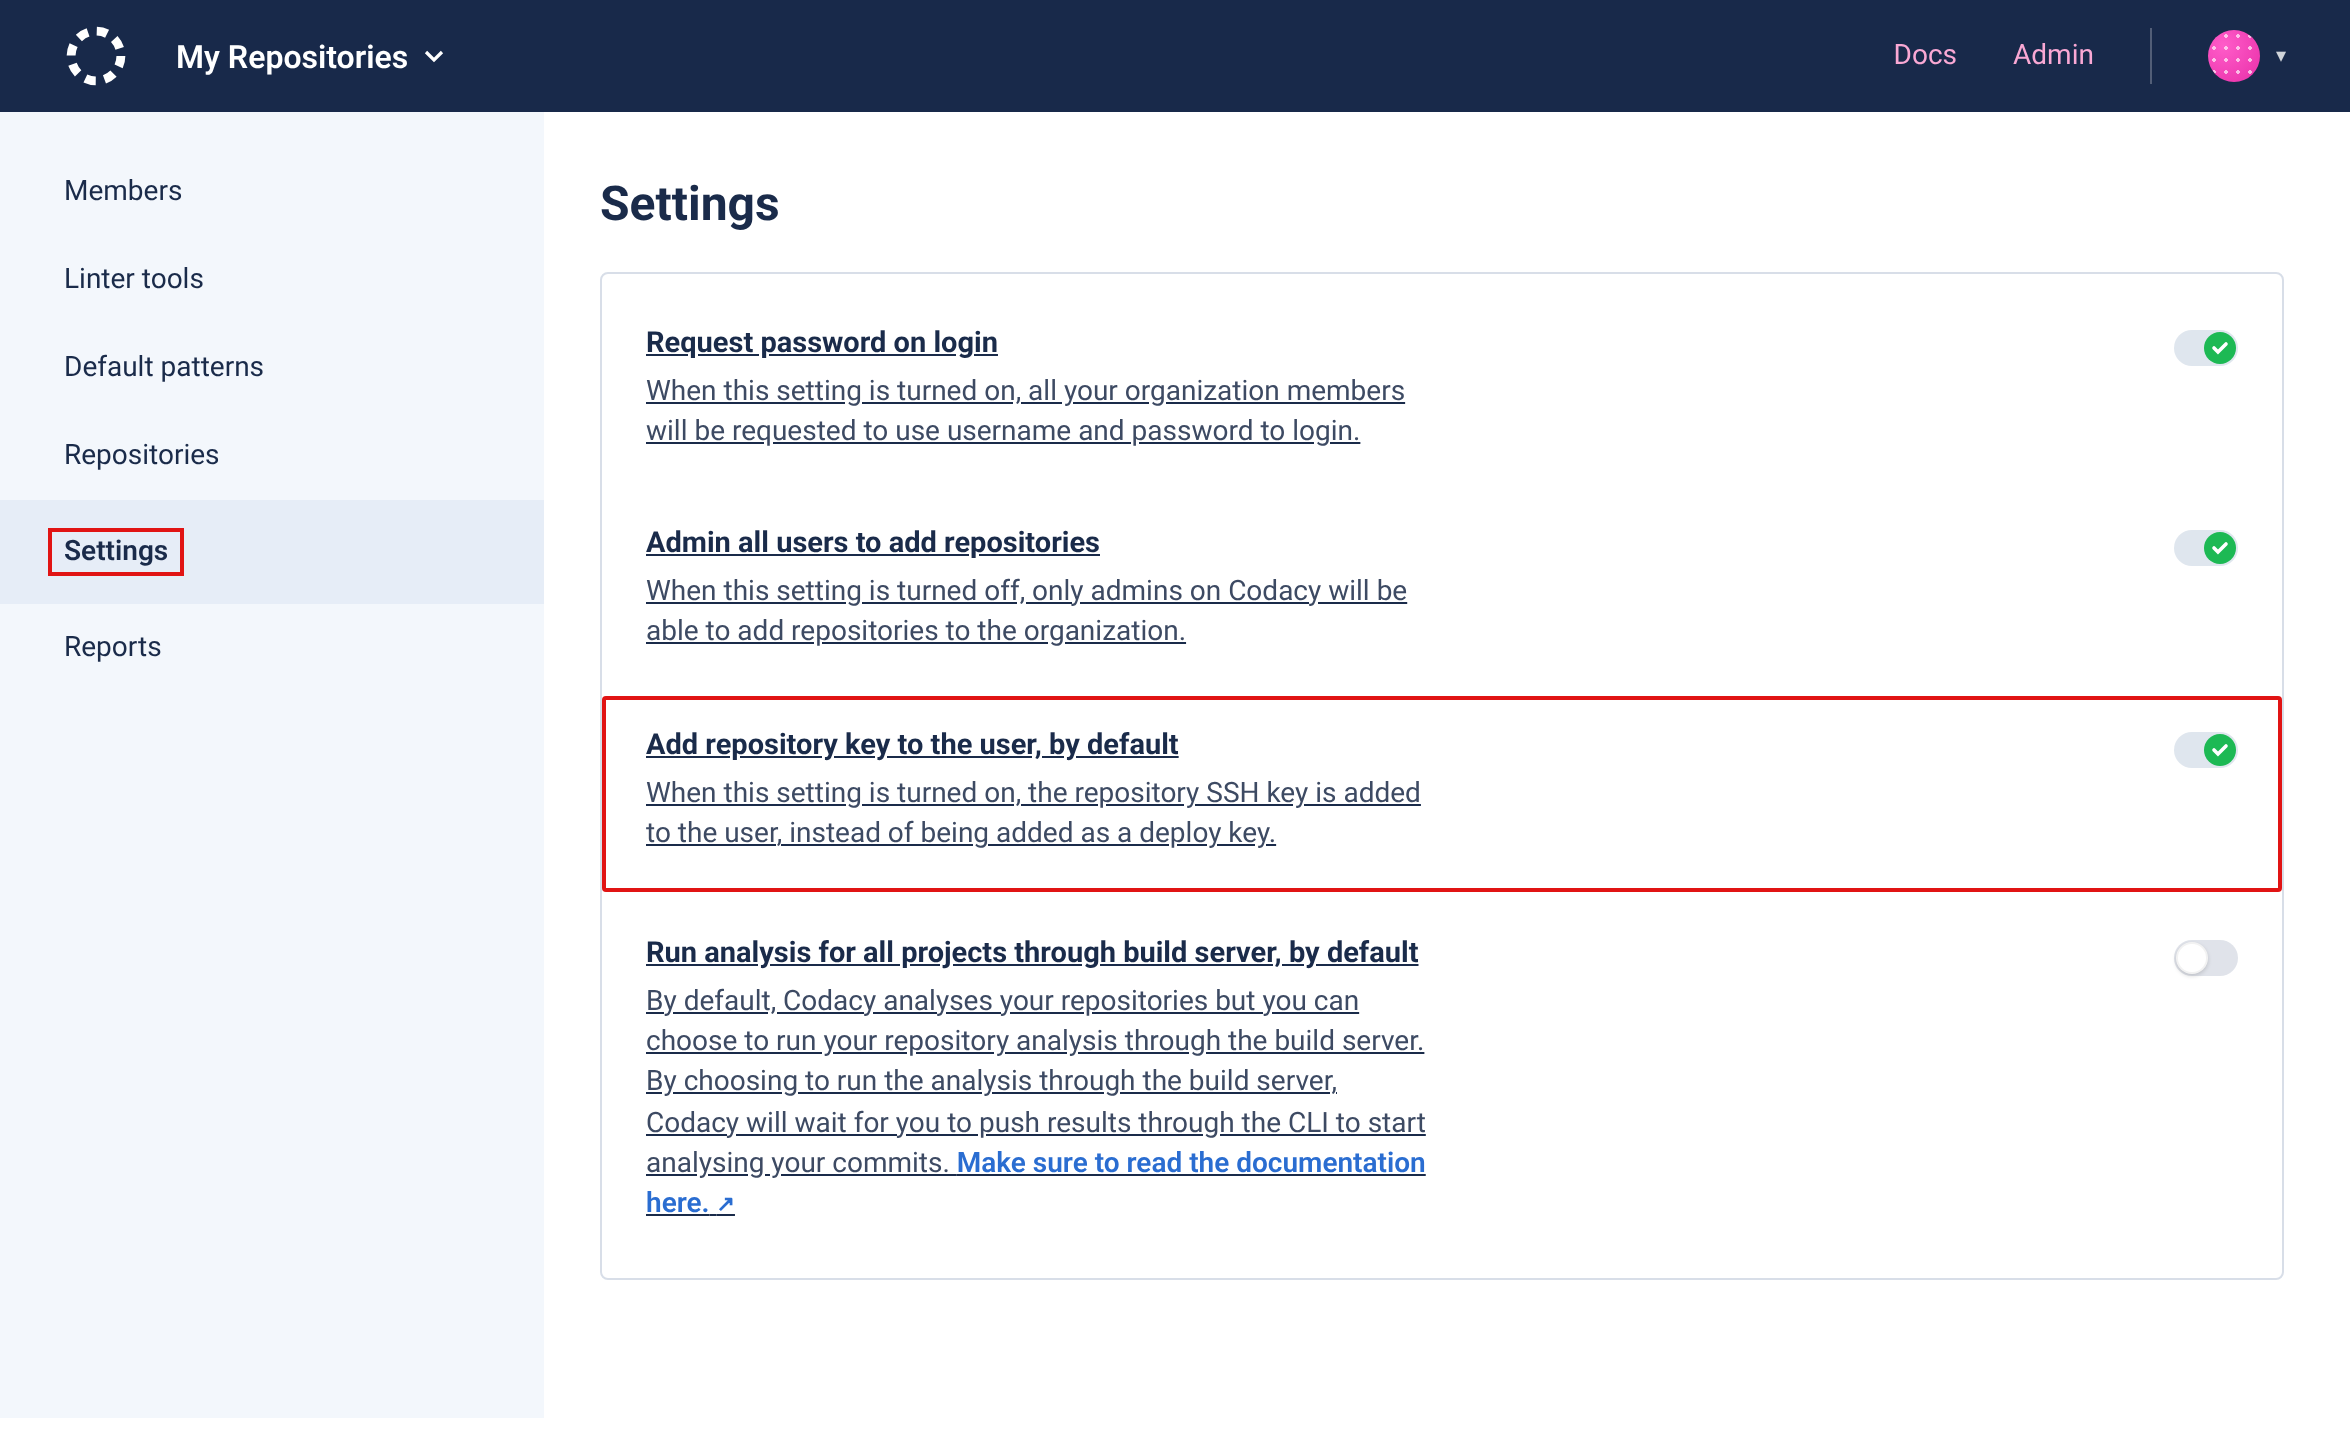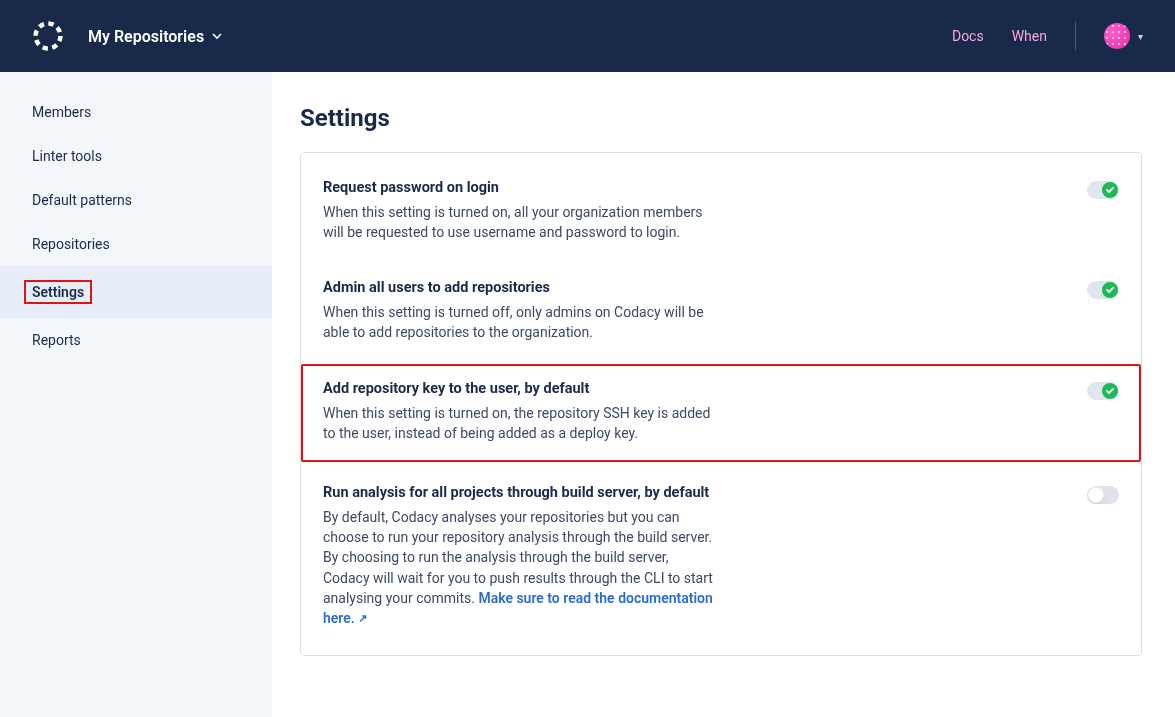--- a/index.html
+++ b/index.html
@@ -1,18 +1,18 @@
 <!DOCTYPE html>
 <html><head>
   <meta charset="utf-8">
   <style>
     * { box-sizing: border-box; margin: 0; padding: 0; }
     body { font-family: -apple-system, BlinkMacSystemFont, 'Segoe UI', Roboto, sans-serif; background: #ffffff; color: #1a2b4a; }
     
-    .topbar { background: #18294a; height: 72px; display: flex; align-items: center; padding: 0 32px; justify-content: space-between; }
+    .topbar { background: #18294a; height: 56px; display: flex; align-items: center; padding: 0 32px; justify-content: space-between; }
     .topbar-left { display: flex; align-items: center; gap: 24px; }
     .logo { width: 32px; height: 32px; }
     .topbar-title { color: #fff; font-weight: 600; font-size: 16px; display: flex; align-items: center; gap: 8px; cursor: pointer; }
     .topbar-right { display: flex; align-items: center; gap: 28px; }
     .topbar-link { color: #f9a8d4; font-size: 14px; text-decoration: none; cursor: pointer; }
     .divider { width: 1px; height: 28px; background: rgba(255,255,255,0.25); }
     .avatar { width: 26px; height: 26px; border-radius: 50%; background: radial-gradient(circle at 30% 30%, #ff5cc9, #e82fa8); position: relative; overflow: hidden; }
     .avatar::before { content: ""; position:absolute; inset:0; background-image: radial-gradient(#fff 1px, transparent 1px); background-size: 6px 6px; opacity:.65;}
     .avatar-wrap { display:flex; align-items:center; gap:8px; cursor:pointer; }
     .chev { color: #fff; opacity: .8; font-size: 10px; }
@@ -20,21 +20,21 @@
     .layout { display: flex; min-height: calc(100vh - 64px); }
     .sidebar { width: 272px; background: #f3f7fc; padding: 18px 0; }
     .side-item { padding: 14px 32px; font-size: 14px; color: #1a2b4a; cursor: pointer; }
     .side-item.active { background: #e6edf7; font-weight: 600; }
     .side-highlight { border: 2px solid #e11414; display:inline-block; padding: 2px 6px; margin-left: -8px;}
     
     .main { flex: 1; padding: 32px 28px; }
     .page-title { font-size: 24px; font-weight: 700; color: #1a2b4a; margin-bottom: 20px; }
     .card { border: 1px solid #d8dee8; border-radius: 4px; padding: 8px 0; max-width: 842px; }
     .setting { padding: 18px 22px; display: flex; align-items: flex-start; justify-content: space-between; gap: 40px;}
-    .setting-body { max-width: 390px; }
+    .setting-body { max-width: 390px; text-decoration: underline; }
     .setting.wide .setting-body { max-width: 390px; }
     .setting-title { font-weight: 700; font-size: 14.5px; color: #1a2b4a; margin-bottom: 6px; }
     .setting-desc { font-size: 14px; color: #3d4a63; line-height: 1.45; }
     .setting-link { color: #2a6dd1; font-weight: 600; text-decoration: none; cursor:pointer; }
     .ext-icon { font-size: 11px; vertical-align: middle; }
     
     .toggle { width: 32px; height: 18px; border-radius: 9px; background: #e0e3ea; position: relative; flex-shrink: 0; margin-top: 2px; cursor:pointer;}
     .toggle .knob { position:absolute; top:1px; width:16px; height:16px; border-radius:50%; background:#fff;}
     .toggle.off .knob { left: 1px; background: #fff; box-shadow: 0 0 0 1px rgba(0,0,0,.05) inset, 0 1px 2px rgba(0,0,0,.15); }
     .toggle.on .knob { right: 1px; background: #1db954; display:flex; align-items:center; justify-content:center;}
@@ -53,21 +53,21 @@
     </svg>
     <div class="topbar-title">
       <span>My Repositories</span>
       <svg width="10" height="10" viewBox="0 0 10 10">
           <path d="M1 3 L5 7 L9 3" stroke="#fff" stroke-width="1.6" fill="none"></path>
         </svg>
     </div>
   </div>
   <div class="topbar-right">
     <a class="topbar-link">Docs</a>
-    <a class="topbar-link">When</a>
+    <a class="topbar-link">Admin</a>
     <div class="divider"></div>
     <div class="avatar-wrap">
       <div class="avatar"></div>
       <span class="chev">▾</span>
     </div>
   </div>
 </div>
 
 <div class="layout">
   <nav class="sidebar">

